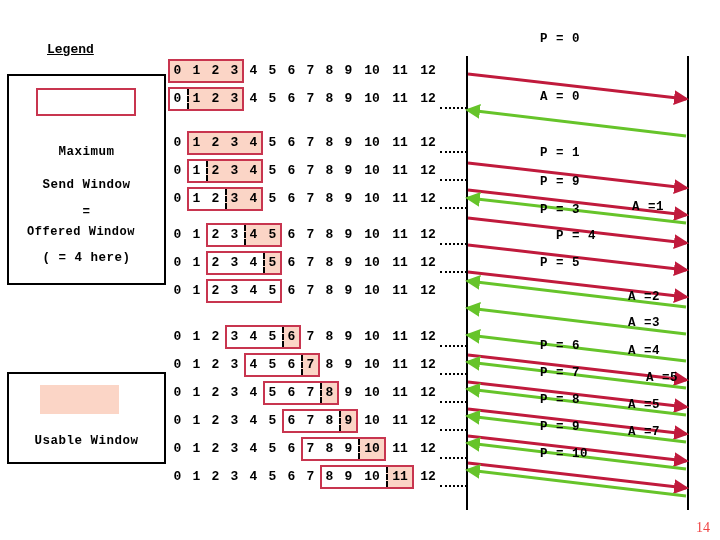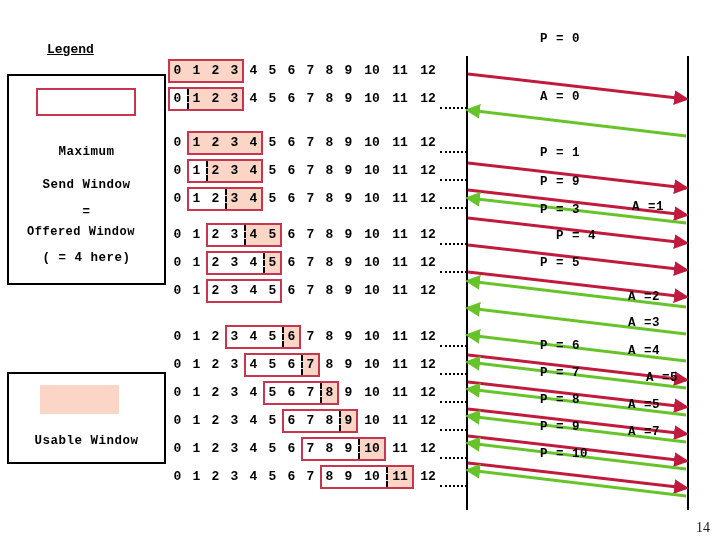--- a/index.html
+++ b/index.html
@@ -72,21 +72,21 @@
   #vline-right{left:687px;top:56px;height:454px;}
   #arrows{position:absolute;left:0;top:0;width:720px;height:540px;}
   .pa-label{
     position:absolute;font-size:12.5px;font-weight:bold;color:#000;
     white-space:nowrap;letter-spacing:0.5px;
   }
 
   #page-num{
     position:absolute;right:10px;bottom:4px;
     font-family:"Liberation Serif","DejaVu Serif",serif;
-    font-size:14px;color:#0f172a;
+    font-size:14px;color:#ef4444;
   }
 </style>
 </head>
 <body>
 
 <div id="stage">
 
 
   <div id="legend-title">Legend</div>
 

